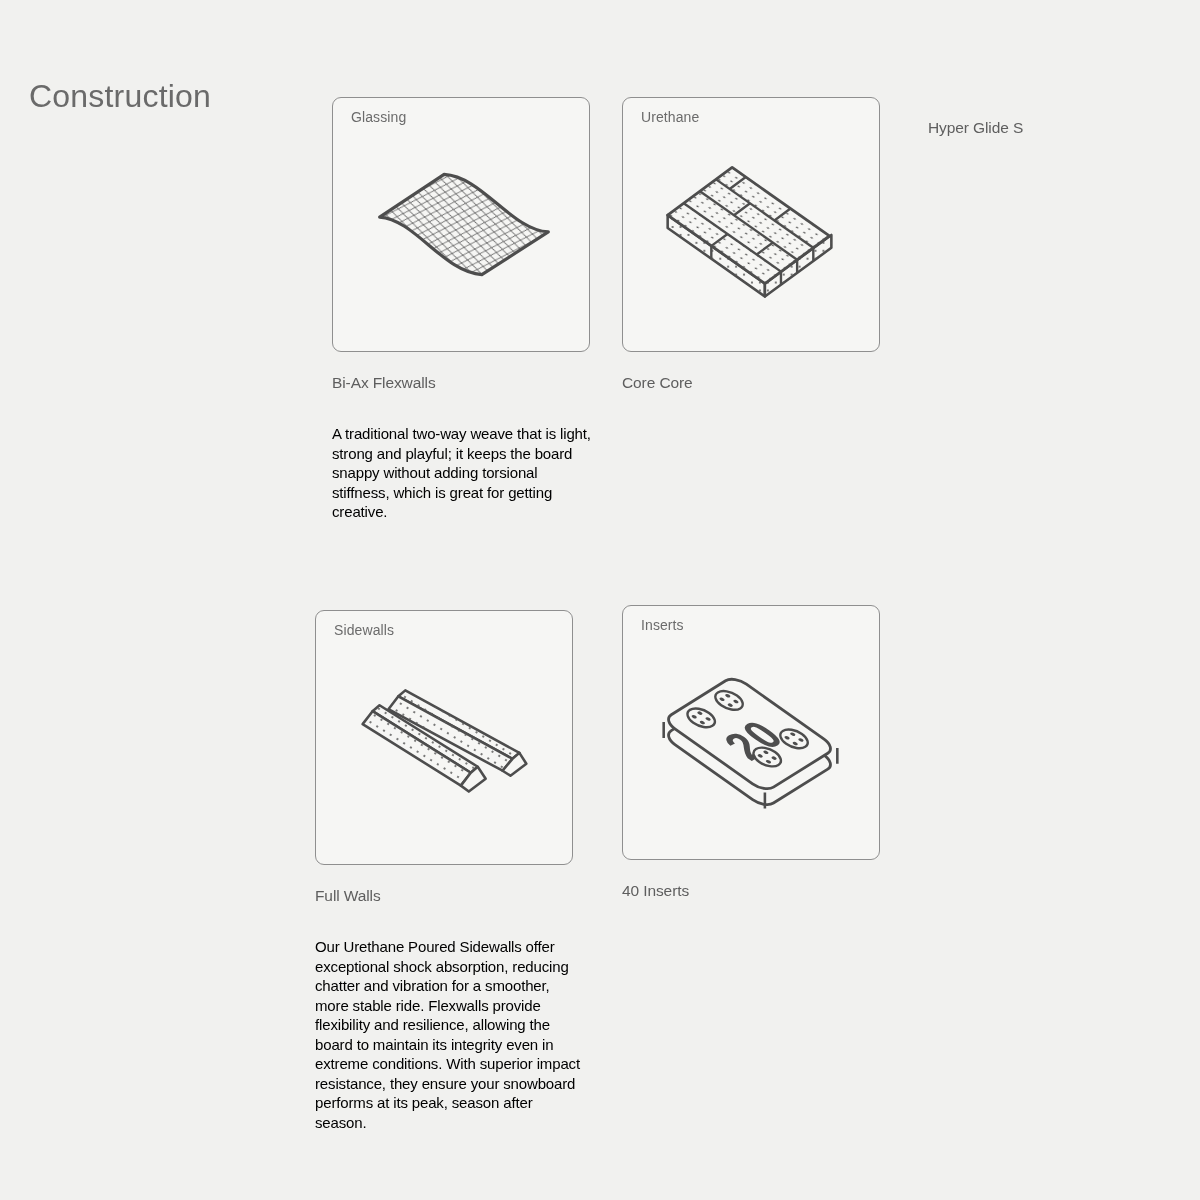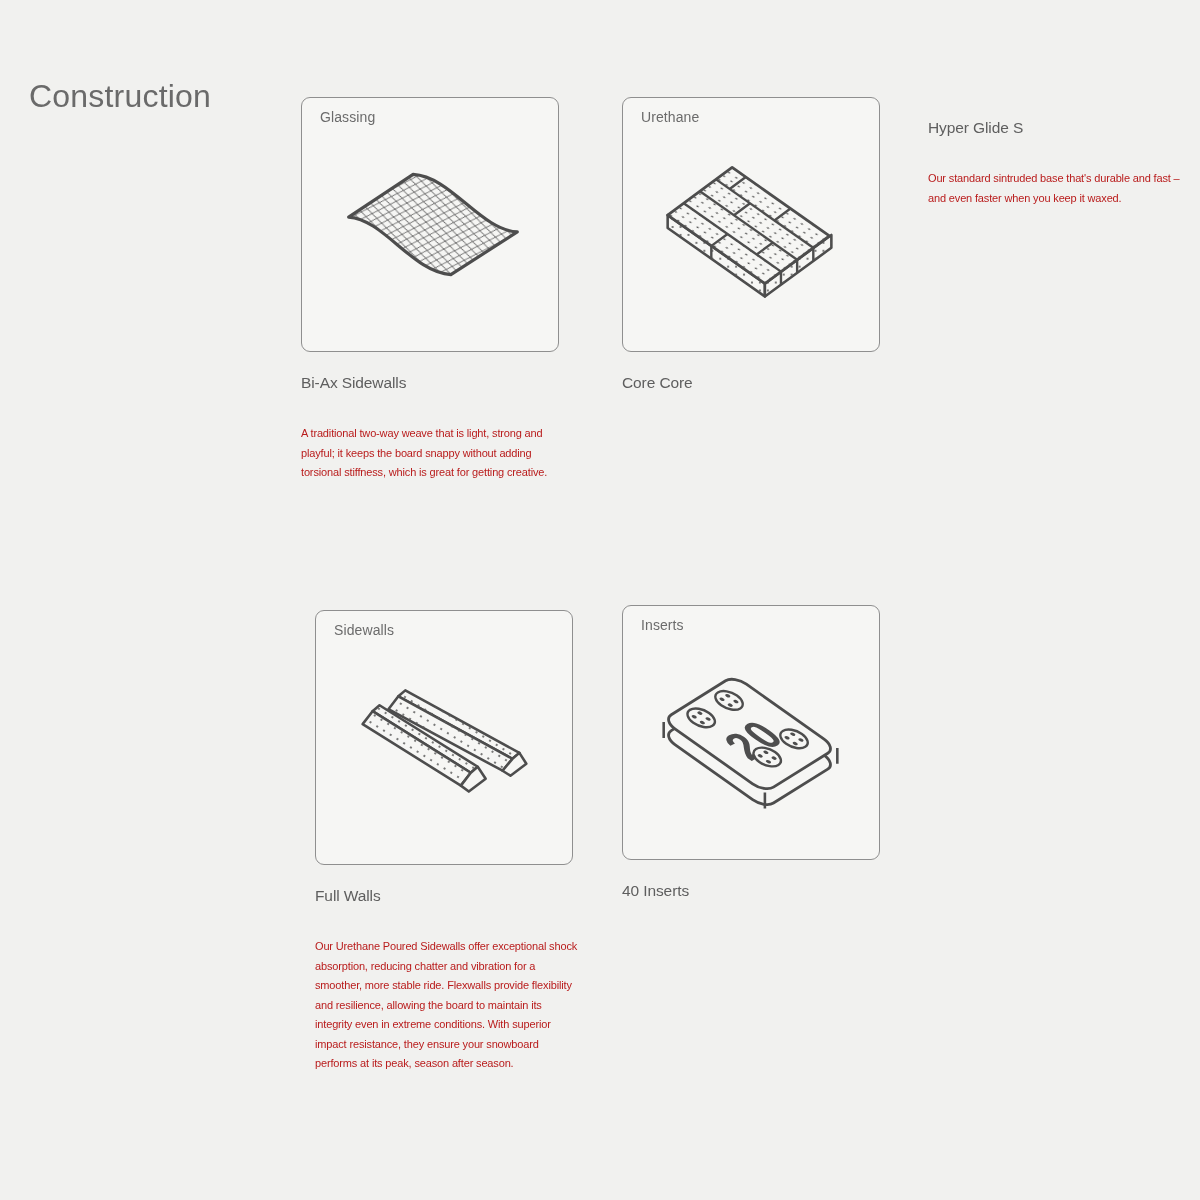--- a/index.html
+++ b/index.html
@@ -7,41 +7,41 @@
     width:1200px;height:1200px;position:relative;overflow:hidden;
     background:#f1f1ef;
     font-family:"Liberation Sans", sans-serif;
     -webkit-font-smoothing:antialiased;
   }
   .page-title{
     position:absolute;left:13px;top:62px;margin:16px;
     font-size:32px;font-weight:400;color:#6a6a6a;letter-spacing:.2px;
   }
   .feature{position:absolute;width:258px;}
-  .f1{left:301px;top:97px;}
+  .f1{left:332px;top:97px;}
   .f2{left:622px;top:97px;}
   .f3{left:928px;top:97px;}
   .f4{left:315px;top:610px;}
   .f5{left:622px;top:605px;}
   .card{
     position:relative;width:256px;height:253px;
     background:#f6f6f4;border:1px solid #8f8f8f;border-radius:9px;
   }
   .card-label{
     position:absolute;left:18px;top:11px;
     font-size:14px;color:#6b6b6b;letter-spacing:.1px;
   }
   .card svg{position:absolute;left:0;top:0;}
   .sub{
     margin:21px 0 0 0;
     font-size:15.5px;font-weight:400;color:#5e5e5e;line-height:20px;letter-spacing:-.1px;
   }
   .body-text{
     margin:31px 0 0 0;width:266px;
-    font-size:11px;color:#b91c1c;line-height:19.5px;letter-spacing:-.15px;
+    font-size:15px;color:#000000;line-height:19.5px;letter-spacing:-.15px;
   }
 </style>
 </head>
 <body>
 
 <main>
   <h1 class="page-title">Construction</h1>
 
   <section class="feature f1">
     <div class="card">
@@ -49,21 +49,21 @@
         <defs>
           <pattern id="g-hatch" width="11" height="8" patternUnits="userSpaceOnUse" patternTransform="rotate(9)">
             <path d="M0,0 L11,8 M11,0 L0,8" stroke="#6d6d6d" stroke-width="1" fill="none"></path>
           </pattern>
         </defs>
         <path d="M47,120 L112,77 C150,79 180,133 217,135 L150,178 C112,176 82,122 47,120 Z" fill="#f6f6f4"></path>
         <path d="M47,120 L112,77 C150,79 180,133 217,135 L150,178 C112,176 82,122 47,120 Z" fill="url(#g-hatch)" stroke="#4d4d4d" stroke-width="3.2" stroke-linejoin="round"></path>
       </svg>
       <span class="card-label">Glassing</span>
     </div>
-    <h3 class="sub">Bi-Ax Sidewalls</h3>
+    <h3 class="sub">Bi-Ax Flexwalls</h3>
     <p class="body-text">A traditional two-way weave that is light, strong and playful; it keeps the board snappy without adding torsional stiffness, which is great for getting creative.</p>
   </section>
 
   <section class="feature f2">
     <div class="card">
       <svg width="256" height="253" viewBox="0 0 258 255">
         <defs>
           <pattern id="w-dots-screen" width="8" height="8" patternUnits="userSpaceOnUse">
             <circle cx="2" cy="2" r="1.1" fill="#5a5a5a"></circle>
           </pattern>
@@ -90,21 +90,20 @@
           <path d="M0,45 H25 M25,75 H50 M50,35 H75 M75,14 H100 M75,60 H100" fill="none" stroke="#4d4d4d" stroke-width="2.4" vector-effect="non-scaling-stroke"></path>
         </g>
       </svg>
       <span class="card-label">Urethane</span>
     </div>
     <h3 class="sub">Core Core</h3>
   </section>
 
   <section class="feature f3">
     <h3 class="sub">Hyper Glide S</h3>
-    <p class="body-text">Our standard sintruded base that's durable and fast – and even faster when you keep it waxed.</p>
   </section>
 
   <section class="feature f4">
     <div class="card">
       <svg width="256" height="253" viewBox="0 0 258 255">
         <defs>
           <pattern id="s-dots" width="8" height="8" patternUnits="userSpaceOnUse" patternTransform="rotate(32)">
             <circle cx="2" cy="2" r="1.1" fill="#5a5a5a"></circle>
           </pattern>
         </defs>

